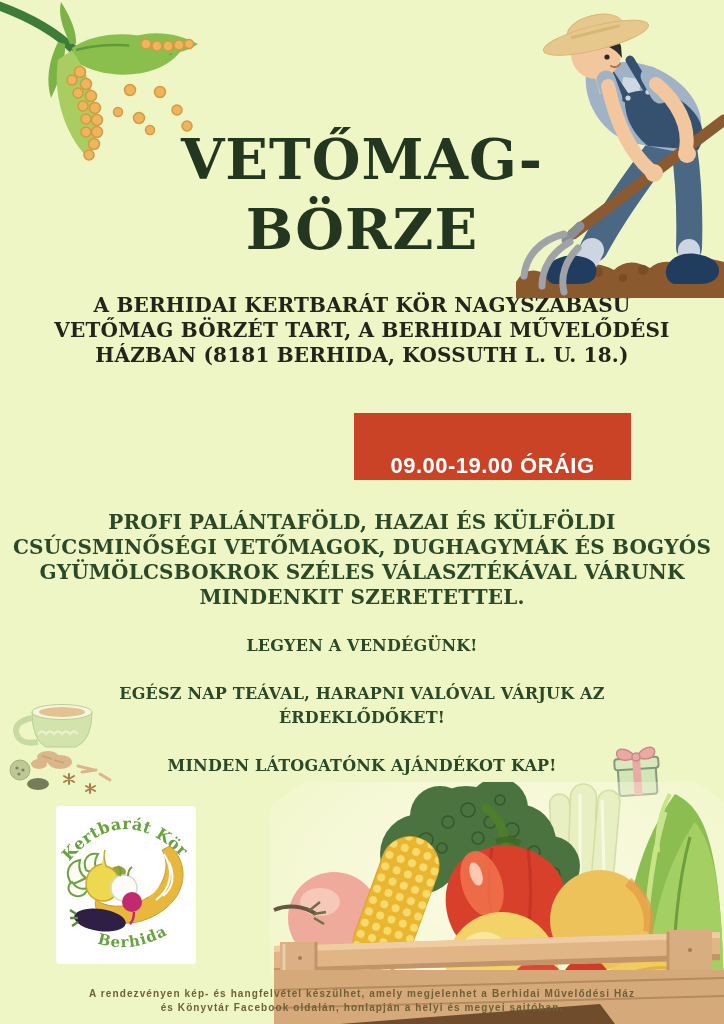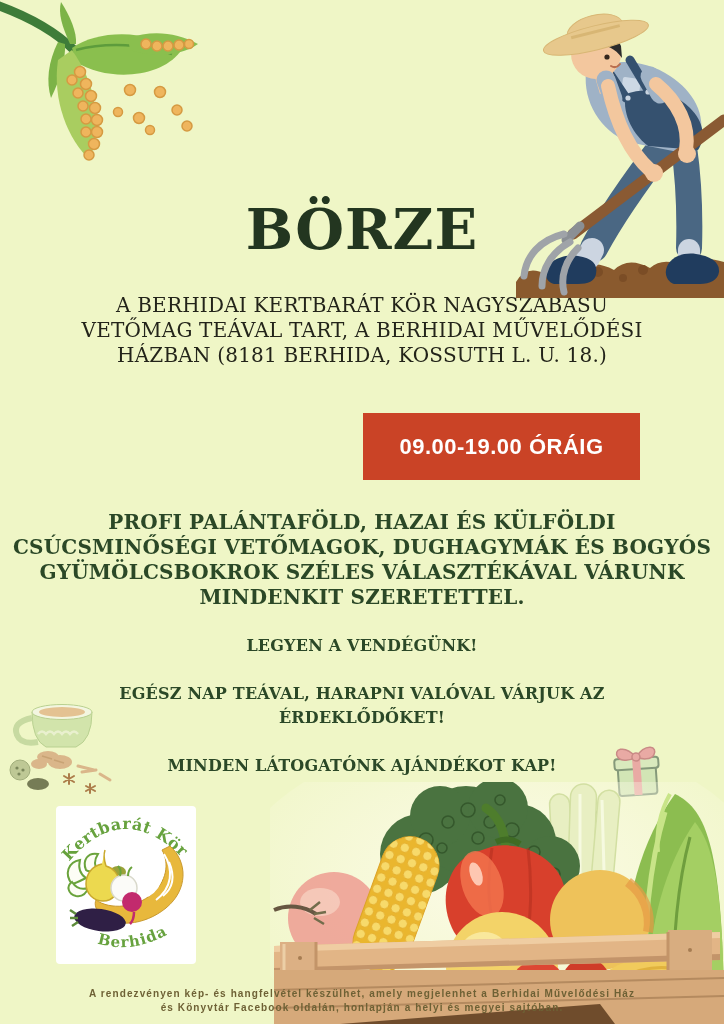--- a/index.html
+++ b/index.html
@@ -9,34 +9,34 @@
     font-family:"DejaVu Serif", serif;
   }
   .abs { position:absolute; }
   .center-line {
     position:absolute; left:0; width:724px; text-align:center; white-space:nowrap;
   }
   .title-line {
     font-size:56px; font-weight:800; letter-spacing:1px; color:#233620;
   }
   .intro-line {
-    font-size:20px; font-weight:400; color:#23241a; letter-spacing:0.2px;
+    font-size:20px; font-weight:700; color:#23241a; letter-spacing:0.2px;
   }
   .offer-line, .msg-line {
     font-size:20px; font-weight:700; color:#2b4827; letter-spacing:0.2px;
   }
   .msg-line { font-size:16px; }
   .banner {
     position:absolute; background:#ca4326; color:#ffffff;
     display:flex; flex-direction:column; justify-content:center; align-items:center;
     font-family:"Liberation Sans", sans-serif; font-weight:bold;
   }
   .banner .bline { font-size:22px; line-height:28px; letter-spacing:0.5px; white-space:nowrap; }
   .banner-date { left:90px; top:411px; width:268px; height:71px; }
-  .banner-time { left:363px; top:413px; width:277px; height:67px; }
+  .banner-time { left:354px; top:413px; width:277px; height:67px;justify-content:flex-end; }
   .footer-line {
     position:absolute; left:0; width:724px; text-align:center; white-space:nowrap;
     font-family:"Liberation Sans", sans-serif; font-size:10px; font-weight:bold;
     letter-spacing:1.1px; color:#6e6135; z-index:6;
   }
   svg { display:block; }
   .z1 { z-index:1; } .z2 { z-index:2; }
 </style>
 </head>
 <body>
@@ -134,24 +134,25 @@
     </g>
 
     <path d="M 128,78 L 135,97" stroke="#9fb2c6" stroke-width="19" stroke-linecap="round"></path>
     <path d="M 172,74 L 182,92" stroke="#9fb2c6" stroke-width="19" stroke-linecap="round"></path>
     <path d="M 130,84 C 138,120 152,150 172,168" stroke="#f3c79e" stroke-width="14" fill="none" stroke-linecap="round"></path>
     <path d="M 178,82 C 200,100 212,124 208,148" stroke="#f3c79e" stroke-width="14" fill="none" stroke-linecap="round"></path>
     <circle cx="176" cy="171" r="9" fill="#f3c79e"></circle>
     <circle cx="209" cy="152" r="9" fill="#f3c79e"></circle>
   </svg>
 
+  <div class="center-line title-line" style="top:126px">VETŐMAG-</div>
   <div class="center-line title-line" style="top:196px">BÖRZE</div>
 
   <div class="center-line intro-line" style="top:293px">A BERHIDAI KERTBARÁT KÖR NAGYSZABÁSÚ</div>
-  <div class="center-line intro-line" style="top:318px">VETŐMAG TEÁVAL TART, A BERHIDAI MŰVELŐDÉSI</div>
+  <div class="center-line intro-line" style="top:318px">VETŐMAG BÖRZÉT TART, A BERHIDAI MŰVELŐDÉSI</div>
   <div class="center-line intro-line" style="top:343px">HÁZBAN (8181 BERHIDA, KOSSUTH L. U. 18.)</div>
 
   <div class="banner banner-time">
     <div class="bline">09.00-19.00 ÓRÁIG</div>
   </div>
 
   <div class="center-line offer-line" style="top:535px">CSÚCSMINŐSÉGI VETŐMAGOK, DUGHAGYMÁK ÉS BOGYÓS</div>
   <div class="center-line offer-line" style="top:510px">PROFI PALÁNTAFÖLD, HAZAI ÉS KÜLFÖLDI</div>
   <div class="center-line offer-line" style="top:585px">MINDENKIT SZERETETTEL.</div>
   <div class="center-line offer-line" style="top:560px">GYÜMÖLCSBOKROK SZÉLES VÁLASZTÉKÁVAL VÁRUNK</div>

